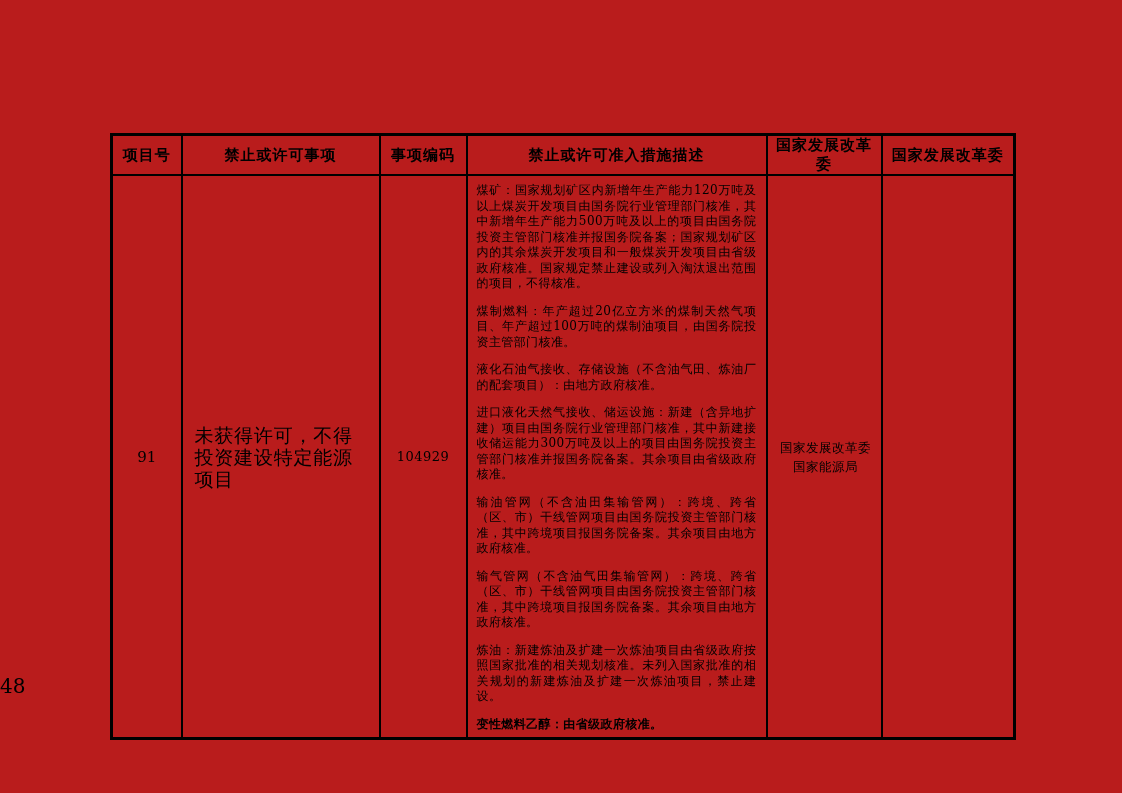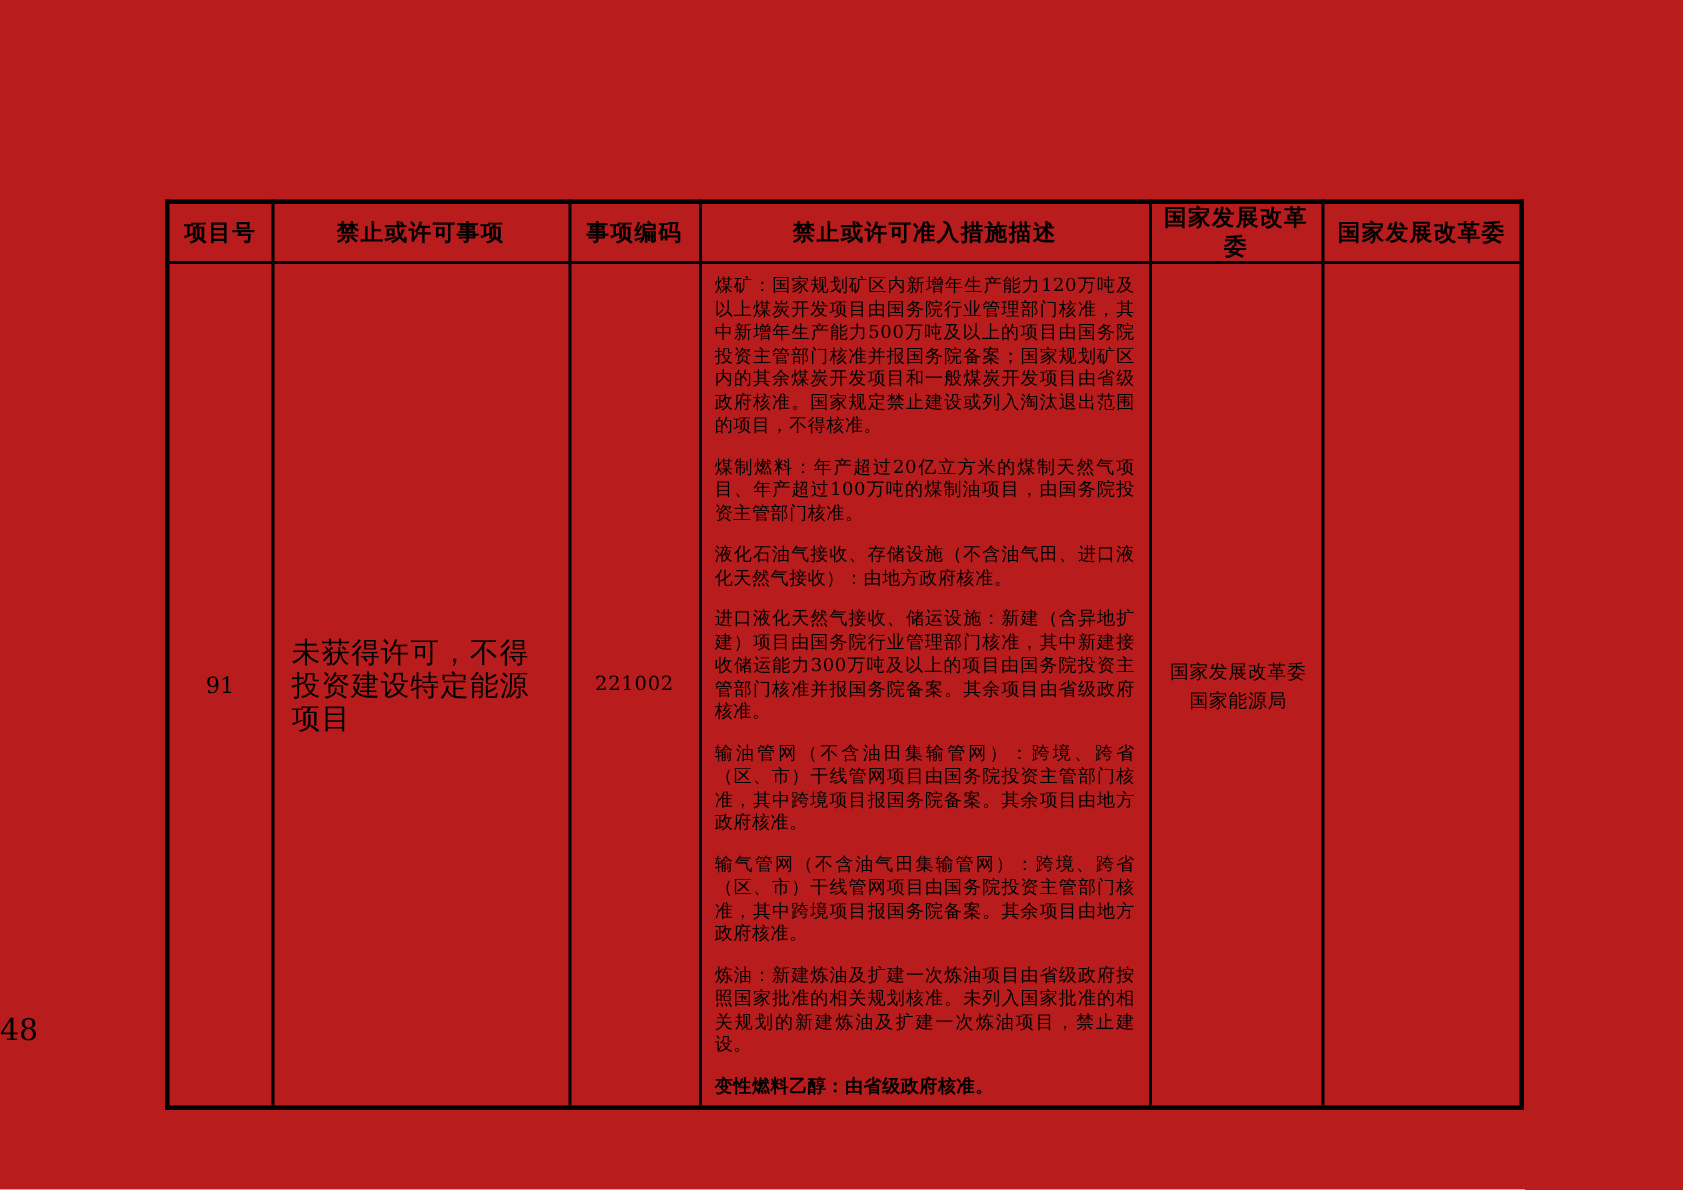--- a/index.html
+++ b/index.html
@@ -115,25 +115,25 @@
         <th>事项编码</th>
         <th>禁止或许可准入措施描述</th>
         <th>国家发展改革委</th>
         <th>国家发展改革委</th>
       </tr>
     </thead>
     <tbody>
       <tr>
         <td class="cell-no">91</td>
         <td class="cell-matter">未获得许可，不得投资建设特定能源项目</td>
-        <td class="cell-code">221002</td>
+        <td class="cell-code">104929</td>
         <td class="cell-desc">
           <p>煤矿：国家规划矿区内新增年生产能力120万吨及以上煤炭开发项目由国务院行业管理部门核准，其中新增年生产能力500万吨及以上的项目由国务院投资主管部门核准并报国务院备案；国家规划矿区内的其余煤炭开发项目和一般煤炭开发项目由省级政府核准。国家规定禁止建设或列入淘汰退出范围的项目，不得核准。</p>
           <p>煤制燃料：年产超过20亿立方米的煤制天然气项目、年产超过100万吨的煤制油项目，由国务院投资主管部门核准。</p>
-          <p>液化石油气接收、存储设施（不含油气田、进口液化天然气接收）：由地方政府核准。</p>
+          <p>液化石油气接收、存储设施（不含油气田、炼油厂的配套项目）：由地方政府核准。</p>
           <p>进口液化天然气接收、储运设施：新建（含异地扩建）项目由国务院行业管理部门核准，其中新建接收储运能力300万吨及以上的项目由国务院投资主管部门核准并报国务院备案。其余项目由省级政府核准。</p>
           <p>输油管网（不含油田集输管网）：跨境、跨省（区、市）干线管网项目由国务院投资主管部门核准，其中跨境项目报国务院备案。其余项目由地方政府核准。</p>
           <p>输气管网（不含油气田集输管网）：跨境、跨省（区、市）干线管网项目由国务院投资主管部门核准，其中跨境项目报国务院备案。其余项目由地方政府核准。</p>
           <p>炼油：新建炼油及扩建一次炼油项目由省级政府按照国家批准的相关规划核准。未列入国家批准的相关规划的新建炼油及扩建一次炼油项目，禁止建设。</p>
           <p>变性燃料乙醇：由省级政府核准。</p>
         </td>
         <td class="cell-dept">
           <div>国家发展改革委</div>
           <div>国家能源局</div>
         </td>

